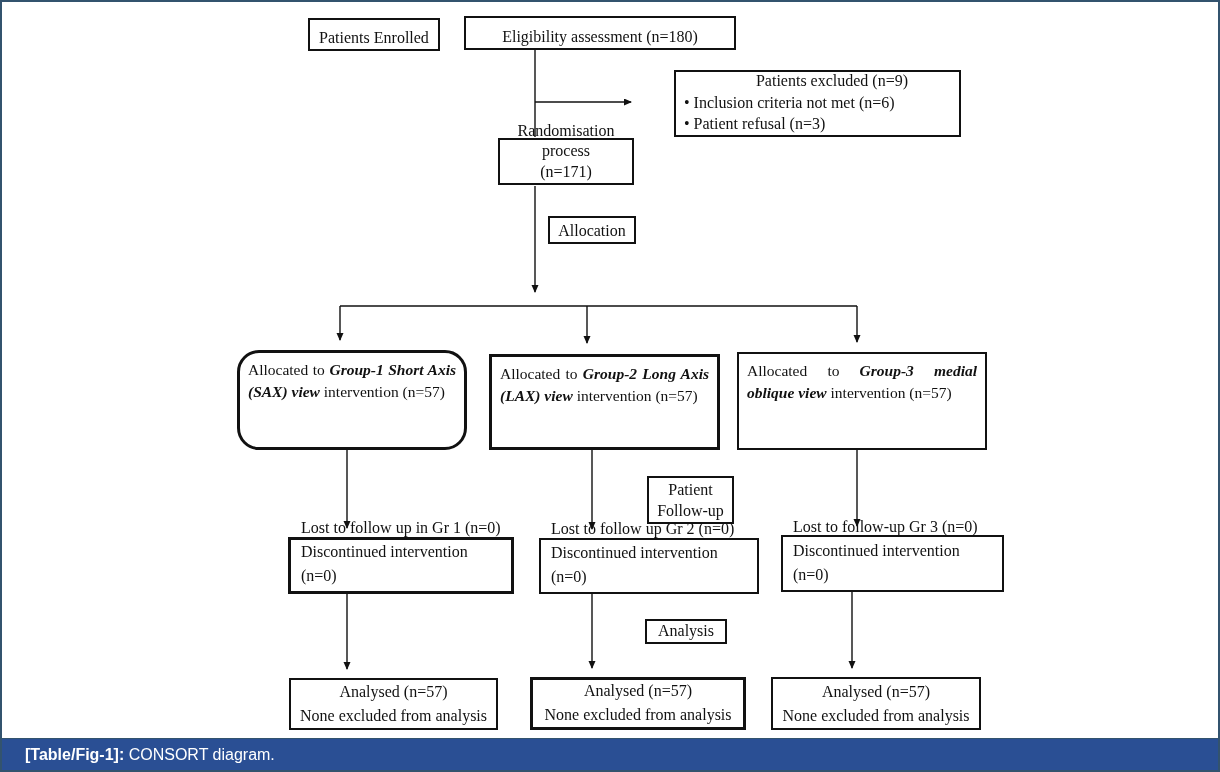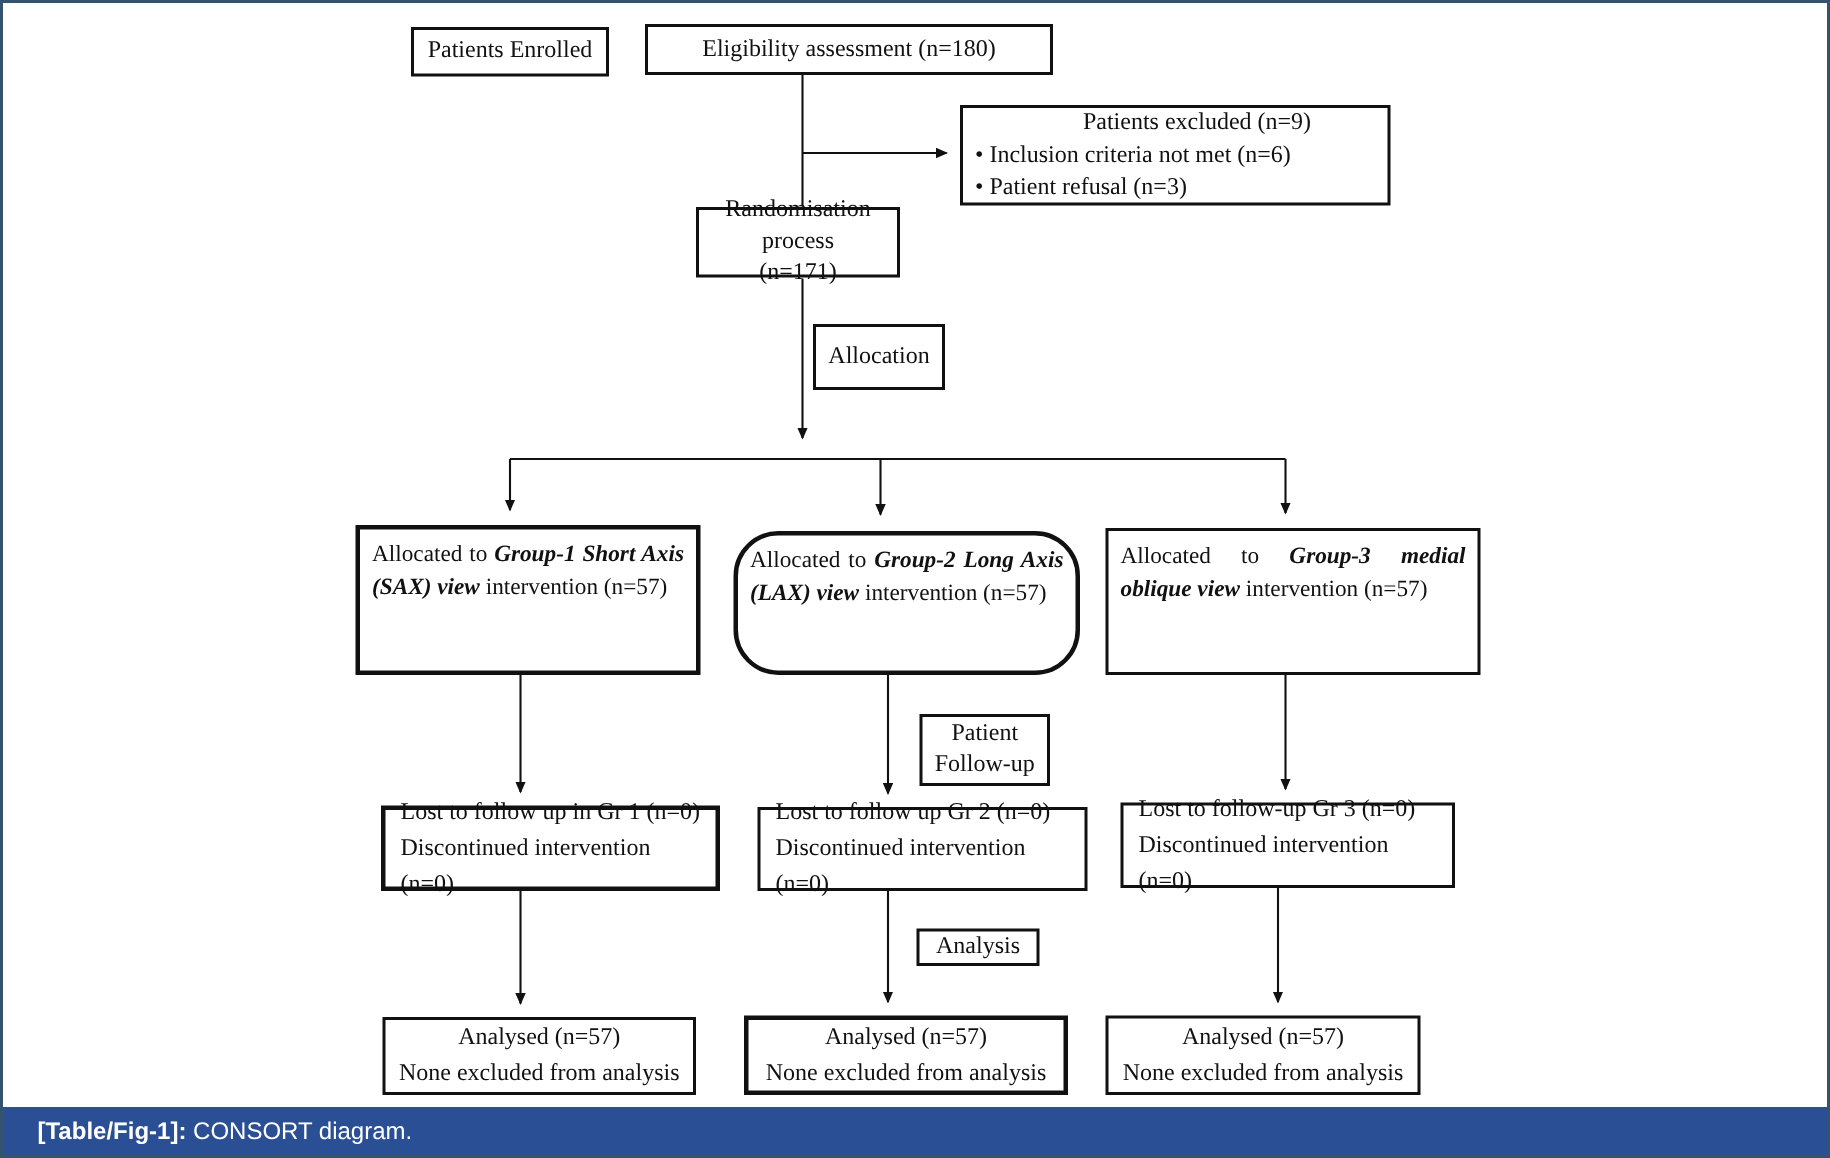--- a/index.html
+++ b/index.html
@@ -21,21 +21,21 @@
   .box{
     position:absolute;
     box-sizing:border-box;
     border:2px solid #111;
     background:#fff;
     font-size:16px;
     line-height:1.3;
     text-align:center;
   }
   .box.thick{border-width:3px;}
-  .center-v{display:flex;flex-direction:column;justify-content:center;}
+  .center-v{display:flex;flex-direction:column;justify-content:flex-end;margin-left:34px;}
   .group-box{
     text-align:justify;
     font-size:15.5px;
     line-height:1.45;
     padding:6px 8px;
   }
   .bi{font-weight:bold;font-style:italic;}
   .left-text{text-align:left;padding:3px 4px 3px 10px;line-height:1.5;}
   .excl-title{text-align:center;padding-left:29px;}
   .excl-bullet{text-align:left;padding-left:8px;}
@@ -92,29 +92,29 @@
     <div class="excl-title">Patients excluded (n=9)</div>
     <div class="excl-bullet">• Inclusion criteria not met (n=6)</div>
     <div class="excl-bullet">• Patient refusal (n=3)</div>
   </div>
 
   <div class="box center-v" style="left:462px;top:136px;width:136px;height:47px;">
     <div>Randomisation process</div>
     <div>(n=171)</div>
   </div>
 
-  <div class="box center-v" style="left:540px;top:214px;width:88px;height:44px;">
+  <div class="box center-v" style="left:512px;top:214px;width:88px;height:28px;">
     <span>Allocation</span>
   </div>
 
-  <div class="box thick group-box" style="left:235px;top:348px;width:230px;height:100px;">
+  <div class="box thick group-box" style="left:235px;top:348px;width:230px;height:100px;border-radius:22px;">
     <span><span>Allocated to </span><span class="bi">Group-1 Short Axis (SAX) view</span><span> intervention (n=57)</span></span>
   </div>
 
-  <div class="box thick group-box" style="left:487px;top:352px;width:231px;height:96px;border-radius:30px;">
+  <div class="box thick group-box" style="left:487px;top:352px;width:231px;height:96px;">
     <span><span>Allocated to </span><span class="bi">Group-2 Long Axis (LAX) view</span><span> intervention (n=57)</span></span>
   </div>
 
   <div class="box group-box" style="left:735px;top:350px;width:250px;height:98px;">
     <span><span>Allocated to </span><span class="bi">Group-3 medial oblique view</span><span> intervention (n=57)</span></span>
   </div>
 
   <div class="box center-v" style="left:611px;top:474px;width:87px;height:48px;">
     <div>Patient</div>
     <div>Follow-up</div>

